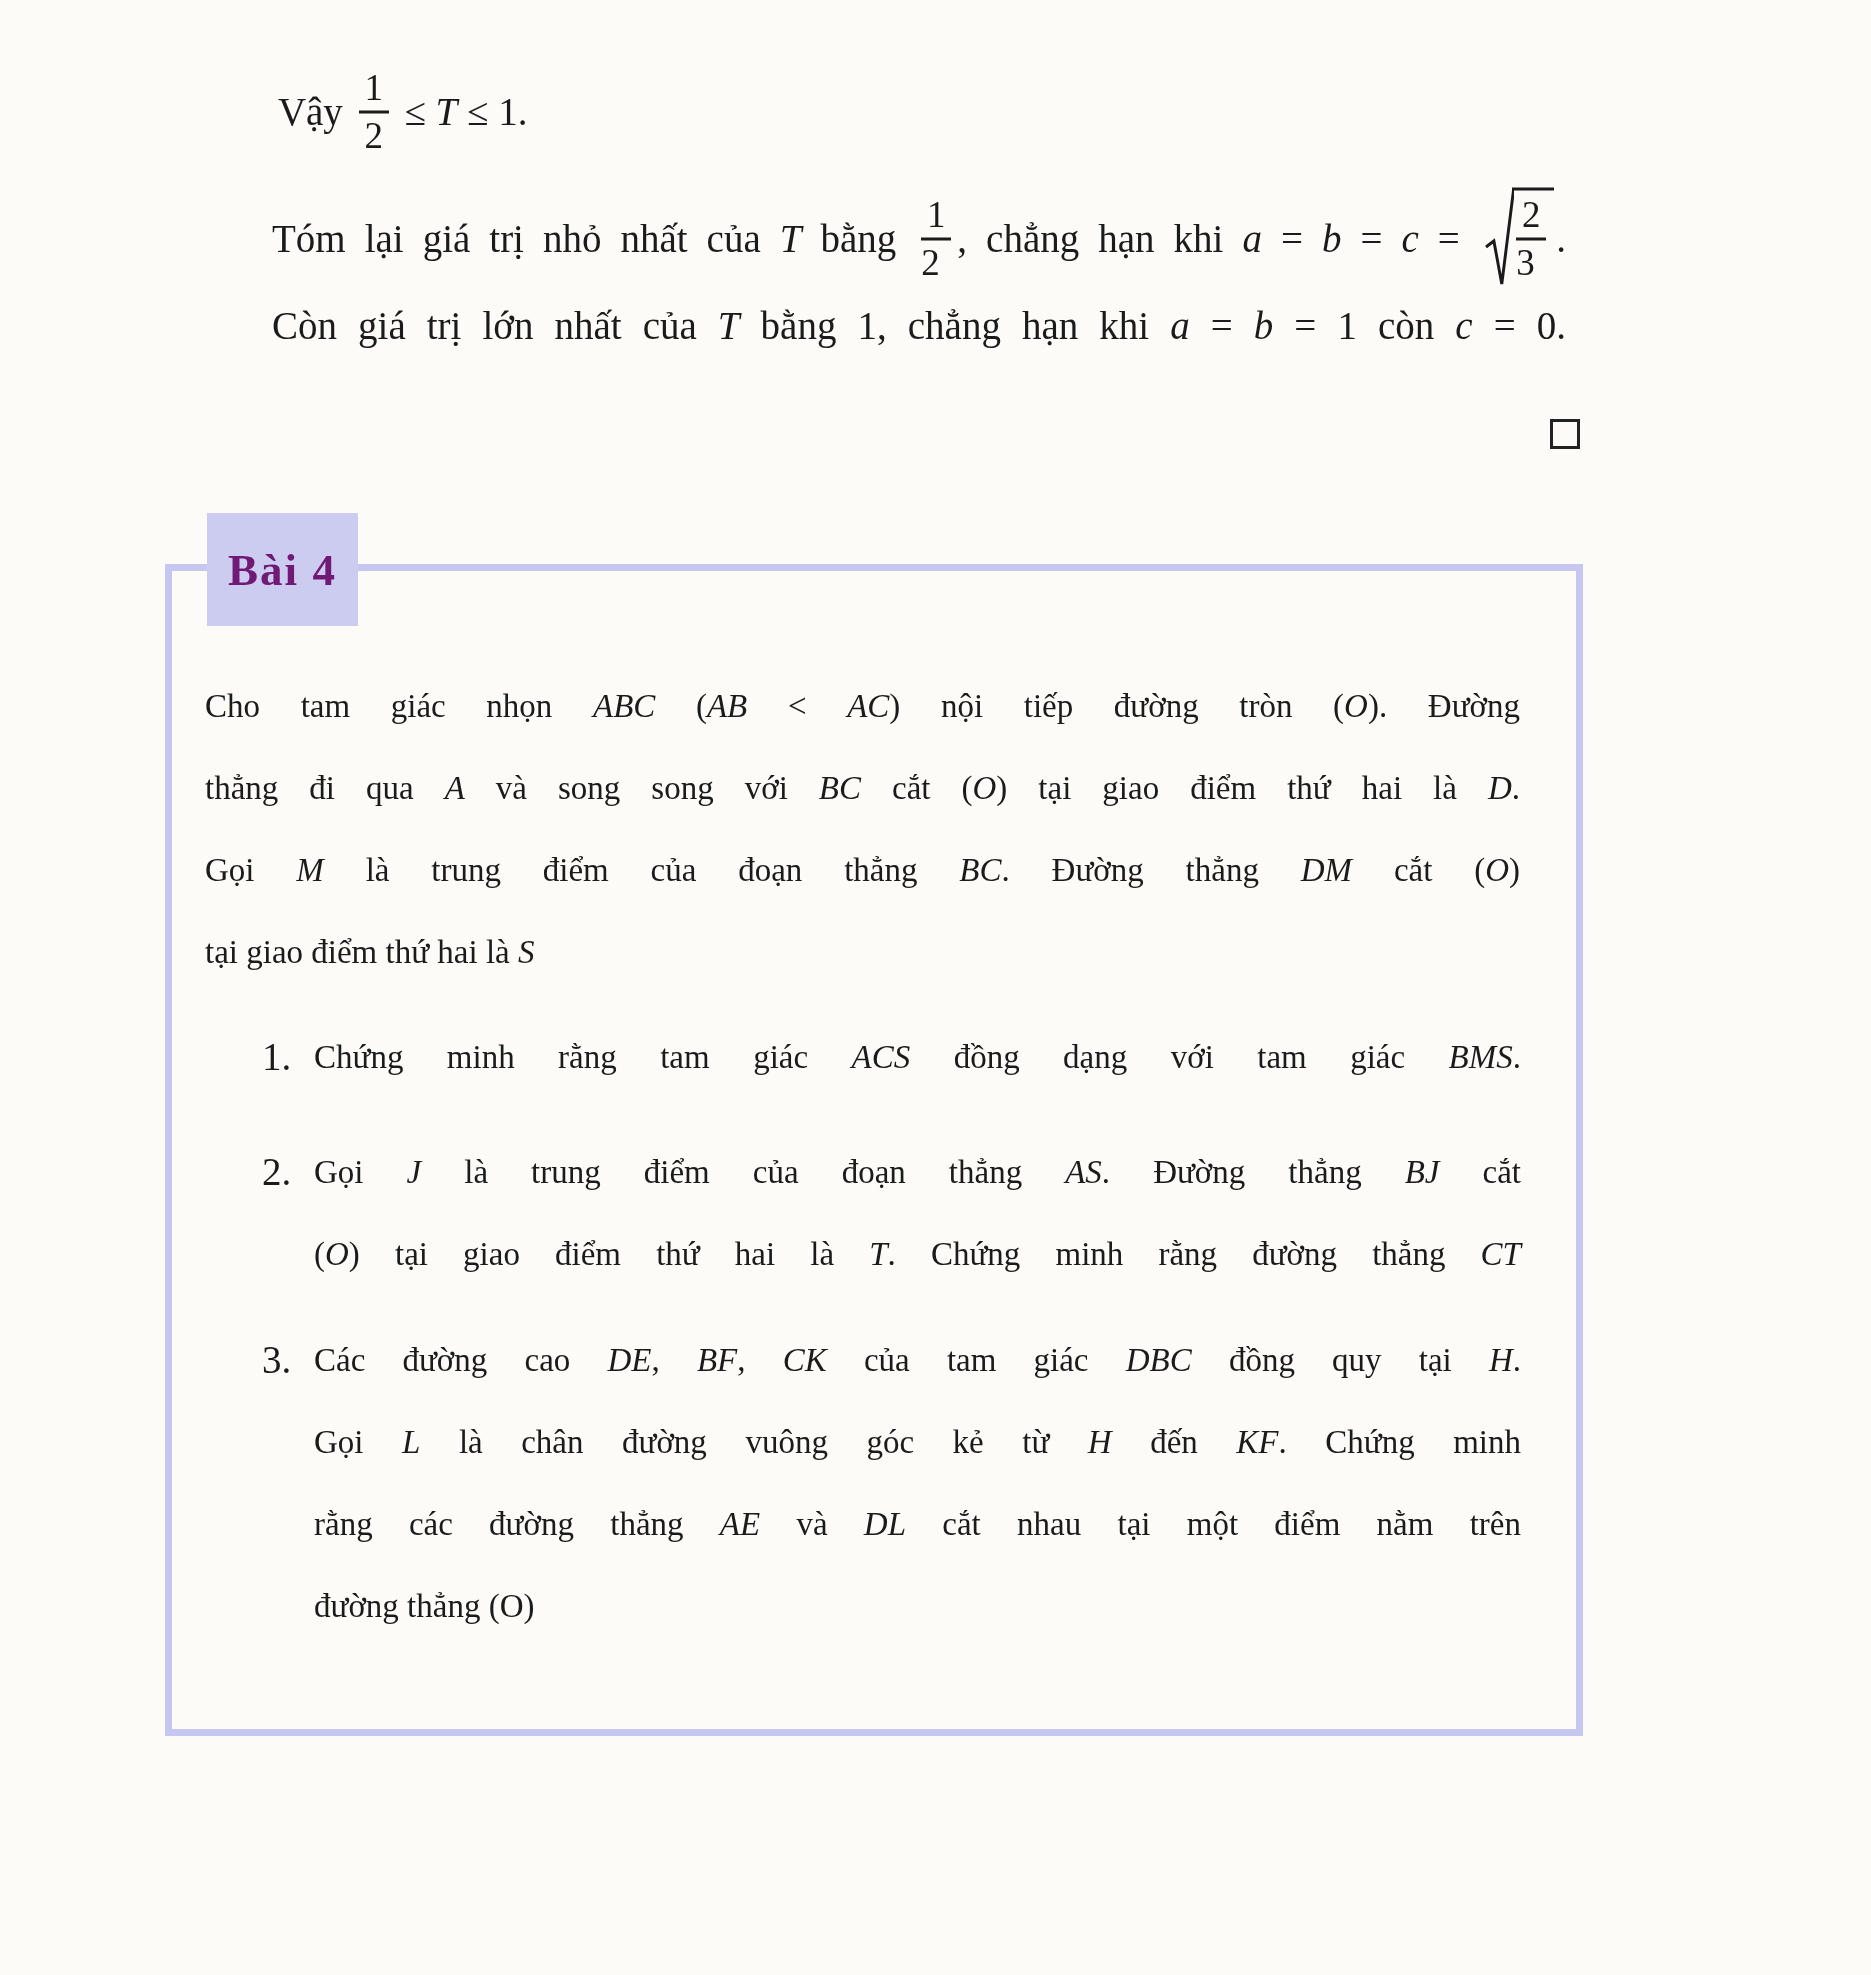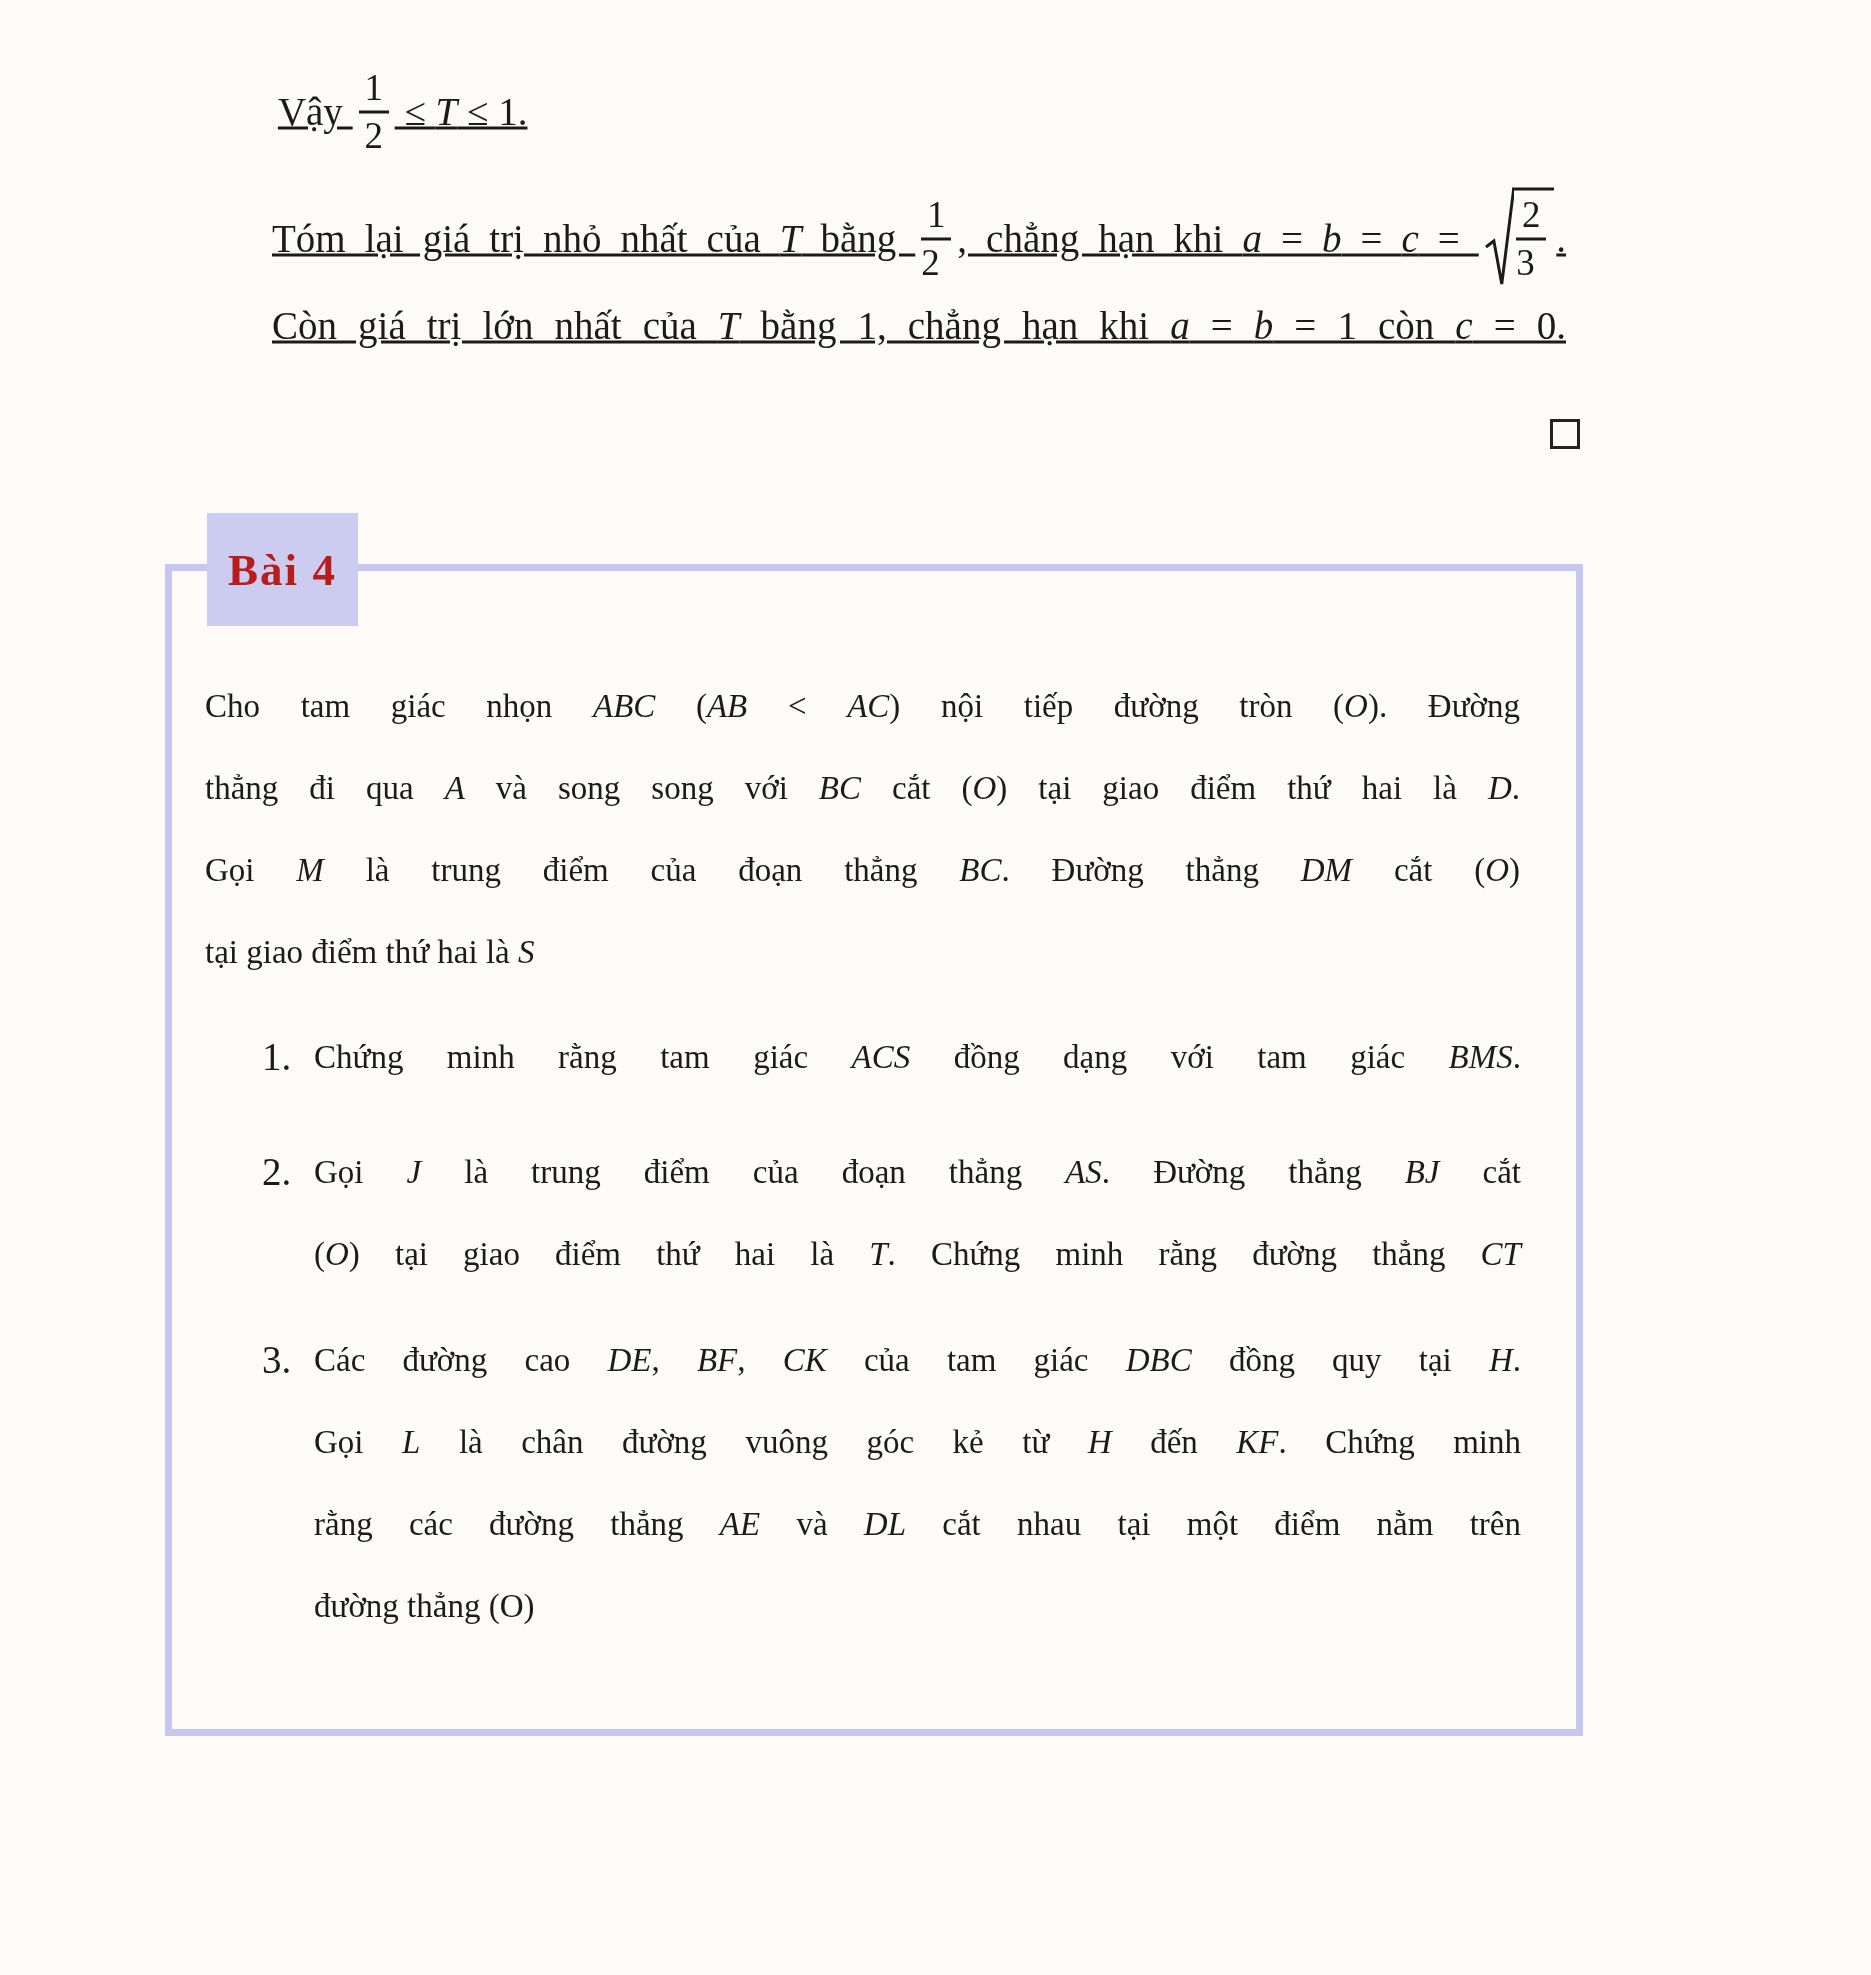--- a/index.html
+++ b/index.html
@@ -30,21 +30,20 @@
     left:272px;top:0;
     width:1294px;
     font-size:39px;
   }
   .intro-line{
     position:absolute;
     width:100%;
     height:59px;
     line-height:59px;
     transform:translateY(-50%);
-    text-decoration:underline;
   }
   #introL1{top:102px;width:auto;left:5.9px;}
   #introL2{top:221px;text-align:justify;text-align-last:justify;}
   #introL3{top:325px;text-align:justify;text-align-last:justify;}
 
   
   .frac{
     display:inline-block;
     vertical-align:middle;
     text-align:center;
@@ -92,21 +91,21 @@
     background:transparent;
   }
   .box-label{
     position:absolute;
     left:35px;top:-58px;
     width:151px;height:113px;
     background:#cbccf0;
     display:flex;align-items:center;justify-content:center;
     font-weight:bold;
     font-size:45px;
-    color:#b91c1c;
+    color:#701a75;
     letter-spacing:2px;
   }
   .statement{
     position:absolute;
     left:33px;top:94px;
     width:1315px;
   }
   .items{
     position:absolute;
     left:90px;top:445px;

